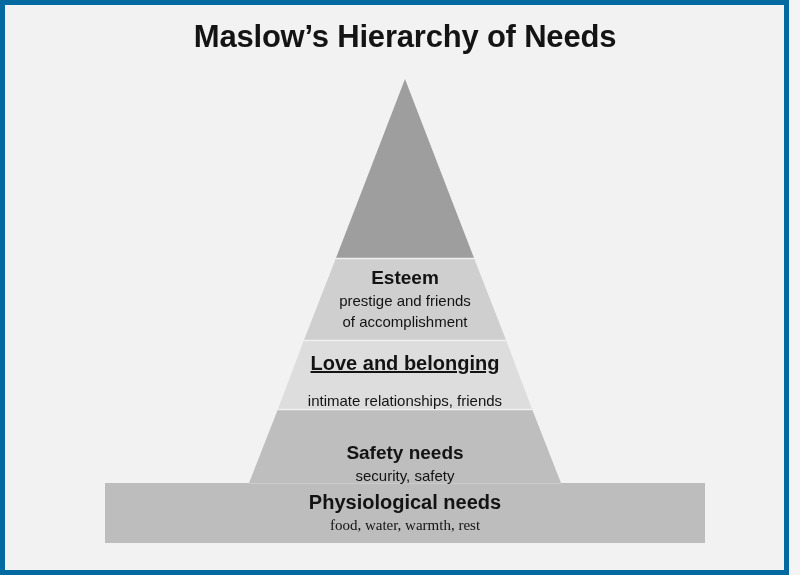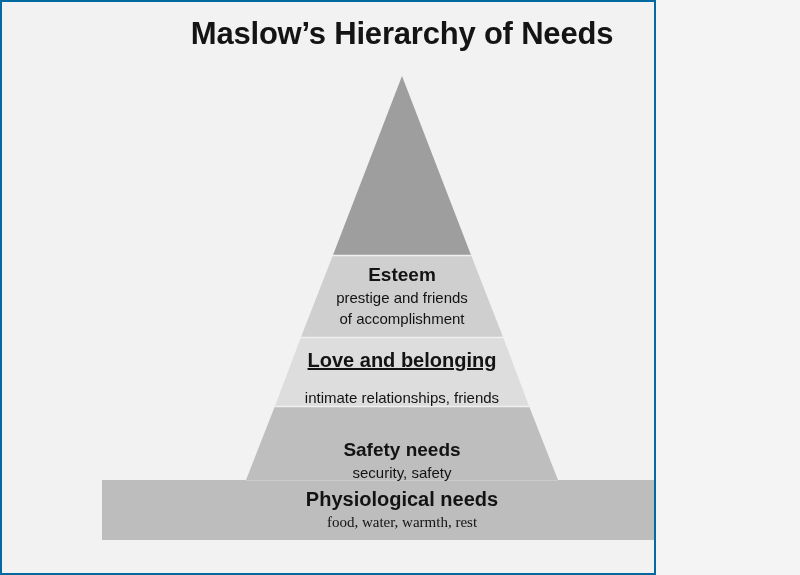--- a/index.html
+++ b/index.html
@@ -9,25 +9,25 @@
   body {
     width: 800px;
     height: 575px;
     background: #f4f4f4;
     font-family: "Liberation Sans", sans-serif;
     overflow: hidden;
   }
 
   #canvas {
     position: relative;
-    width: 656px;
+    width: 789px;
     height: 575px;
     background: #f2f2f2;
     box-sizing: border-box;
-    border: 2px solid #0369a1;
+    border: 5px solid #0369a1;
     overflow: hidden;
   }
 
   #title {
     position: absolute;
     top: 14px;
     left: 0;
     width: 800px;
     text-align: center;
     font-size: 31px;

